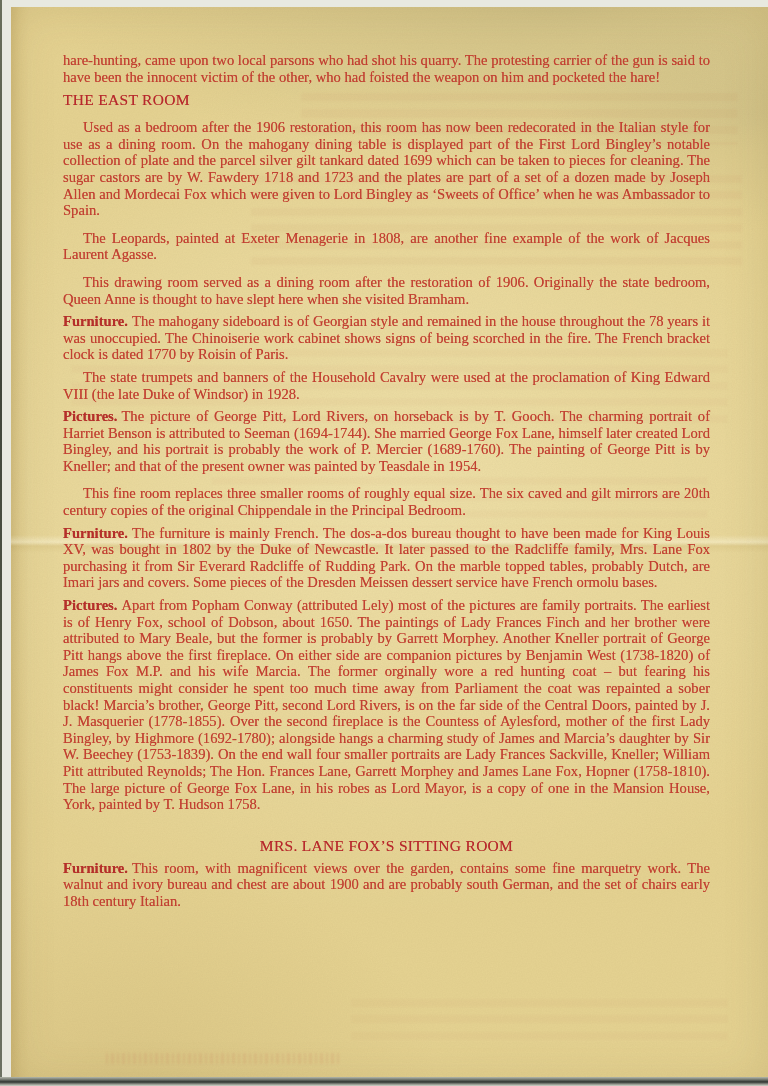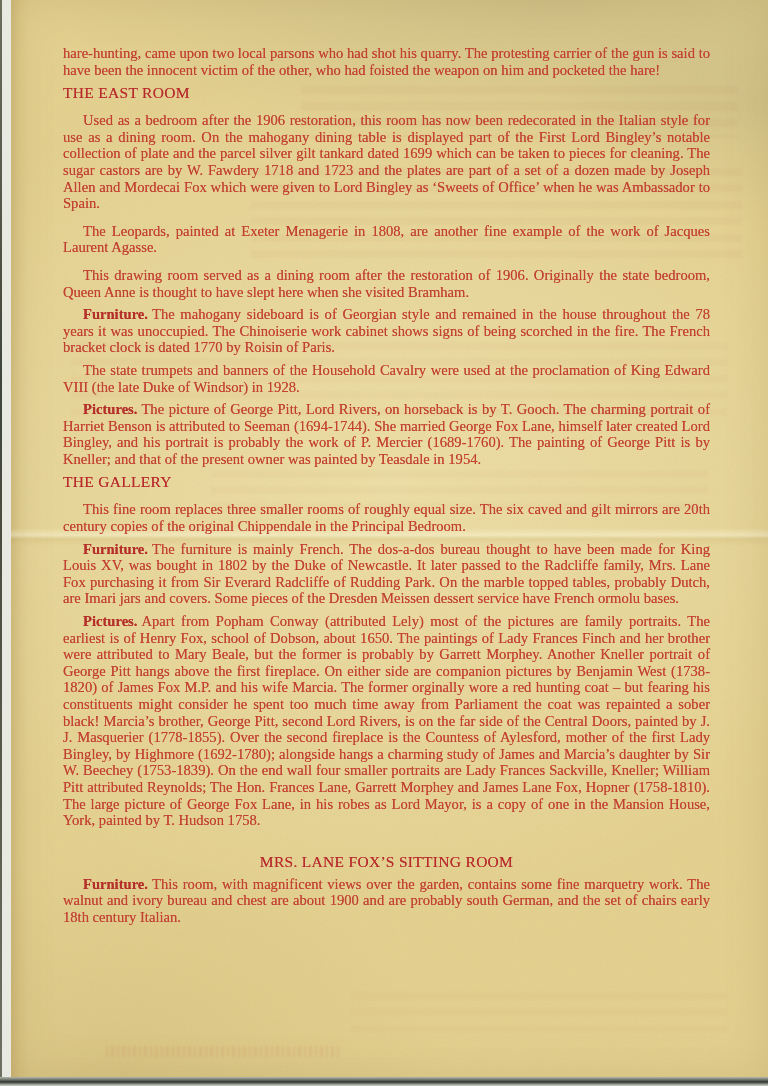--- a/index.html
+++ b/index.html
@@ -18,21 +18,21 @@
     z-index: 5;
   }
   .scan-bottom-line {
     position: absolute; left: 0; bottom: 0; width: 100%; height: 9px;
     background: linear-gradient(180deg, #b4b8ac 0%, #70756c 30%, #2f3430 55%, #8a8f85 78%, #d2d5ca 100%);
     z-index: 5;
   }
 
   
   .paper {
-    position: absolute; left: 11px; top: 0; width: 757px; height: 1078px;
+    position: absolute; left: 11px; top: 7px; width: 757px; height: 1078px;
     background:
       radial-gradient(120% 26% at 72% 0%, rgba(135,135,105,0.20), transparent 55%),
       radial-gradient(45% 18% at 98% 10%, rgba(130,130,100,0.14), transparent 60%),
       linear-gradient(180deg, transparent 528px, rgba(255,250,222,0.50) 535px, rgba(160,130,60,0.10) 539px, transparent 546px),
       linear-gradient(90deg, rgba(150,118,48,0.20) 0, rgba(150,118,48,0.05) 10px, transparent 18px),
       radial-gradient(70% 35% at 15% 100%, rgba(150,120,55,0.13), transparent 60%),
       radial-gradient(100% 55% at 50% 45%, rgba(255,247,208,0.38), transparent 72%),
       #e6d392;
     box-shadow: inset 0 0 46px rgba(120,95,35,0.16);
   }
@@ -46,21 +46,21 @@
     z-index: 2;
   }
   .para {
     margin: 0;
     font-size: 14.6px;
     line-height: 16.6px;
     text-align: justify;
   }
   .indent { text-indent: 20px; margin-top: 11px; }
   .gap { margin-top: 6px; }
-  .lead { font-weight: bold; color: #b52a28; padding-right: 4px; margin-left: 20px; }
+  .lead { font-weight: bold; color: #b52a28; padding-right: 4px; }
   h2 {
     font-size: 15.5px;
     line-height: 17px;
     font-weight: normal;
     color: #b8232b;
     letter-spacing: 0.3px;
     margin: 6px 0 6px 0;
   }
   h2.mt-lg { margin-top: 24px; text-align: center; }
 
@@ -116,21 +116,20 @@
     </section>
 
     <section>
       <p class="para indent">This drawing room served as a dining room after the restoration of 1906. Originally the state bedroom, Queen Anne is thought to have slept here when she visited Bramham.</p>
       <p class="para gap"><span class="lead">Furniture.</span><span>The mahogany sideboard is of Georgian style and remained in the house throughout the 78 years it was unoccupied. The Chinoiserie work cabinet shows signs of being scorched in the fire. The French bracket clock is dated 1770 by Roisin of Paris.</span></p>
       <p class="para indent gap">The state trumpets and banners of the Household Cavalry were used at the proclamation of King Edward VIII (the late Duke of Windsor) in 1928.</p>
       <p class="para gap"><span class="lead">Pictures.</span><span>The picture of George Pitt, Lord Rivers, on horseback is by T. Gooch. The charming portrait of Harriet Benson is attributed to Seeman (1694-1744). She married George Fox Lane, himself later created Lord Bingley, and his portrait is probably the work of P. Mercier (1689-1760). The painting of George Pitt is by Kneller; and that of the present owner was painted by Teasdale in 1954.</span></p>
     </section>
 
     <section>
-      <h2>THE GALLERY</h2>
       <p class="para indent">This fine room replaces three smaller rooms of roughly equal size. The six caved and gilt mirrors are 20th century copies of the original Chippendale in the Principal Bedroom.</p>
       <p class="para gap"><span class="lead">Furniture.</span><span>The furniture is mainly French. The dos-a-dos bureau thought to have been made for King Louis XV, was bought in 1802 by the Duke of Newcastle. It later passed to the Radcliffe family, Mrs. Lane Fox purchasing it from Sir Everard Radcliffe of Rudding Park. On the marble topped tables, probably Dutch, are Imari jars and covers. Some pieces of the Dresden Meissen dessert service have French ormolu bases.</span></p>
       <p class="para gap"><span class="lead">Pictures.</span><span>Apart from Popham Conway (attributed Lely) most of the pictures are family portraits. The earliest is of Henry Fox, school of Dobson, about 1650. The paintings of Lady Frances Finch and her brother were attributed to Mary Beale, but the former is probably by Garrett Morphey. Another Kneller portrait of George Pitt hangs above the first fireplace. On either side are companion pictures by Benjamin West (1738-1820) of James Fox M.P. and his wife Marcia. The former orginally wore a red hunting coat – but fearing his constituents might consider he spent too much time away from Parliament the coat was repainted a sober black! Marcia’s brother, George Pitt, second Lord Rivers, is on the far side of the Central Doors, painted by J. J. Masquerier (1778-1855). Over the second fireplace is the Countess of Aylesford, mother of the first Lady Bingley, by Highmore (1692-1780); alongside hangs a charming study of James and Marcia’s daughter by Sir W. Beechey (1753-1839). On the end wall four smaller portraits are Lady Frances Sackville, Kneller; William Pitt attributed Reynolds; The Hon. Frances Lane, Garrett Morphey and James Lane Fox, Hopner (1758-1810). The large picture of George Fox Lane, in his robes as Lord Mayor, is a copy of one in the Mansion House, York, painted by T. Hudson 1758.</span></p>
     </section>
 
     <section>
       <h2 class="mt-lg">MRS. LANE FOX’S SITTING ROOM</h2>
       <p class="para"><span class="lead">Furniture.</span><span>This room, with magnificent views over the garden, contains some fine marquetry work. The walnut and ivory bureau and chest are about 1900 and are probably south German, and the set of chairs early 18th century Italian.</span></p>
     </section>
 

